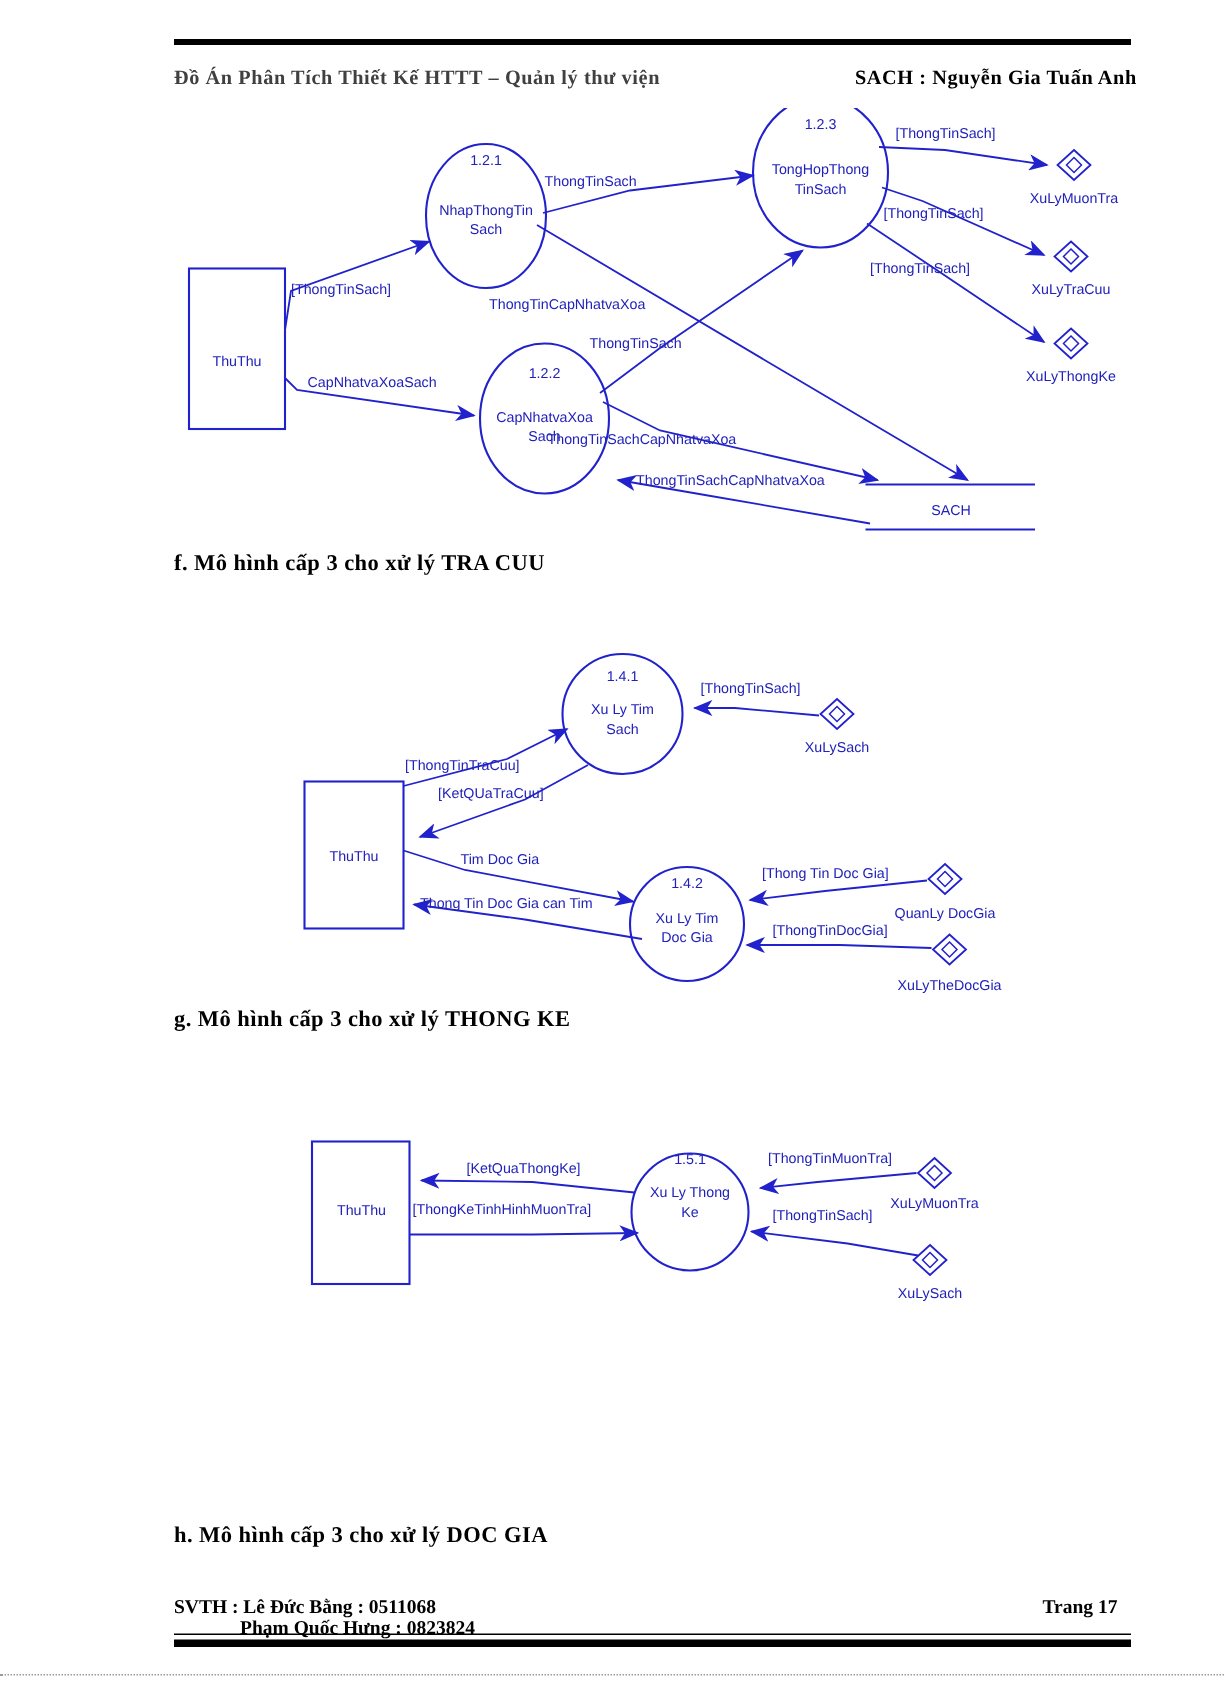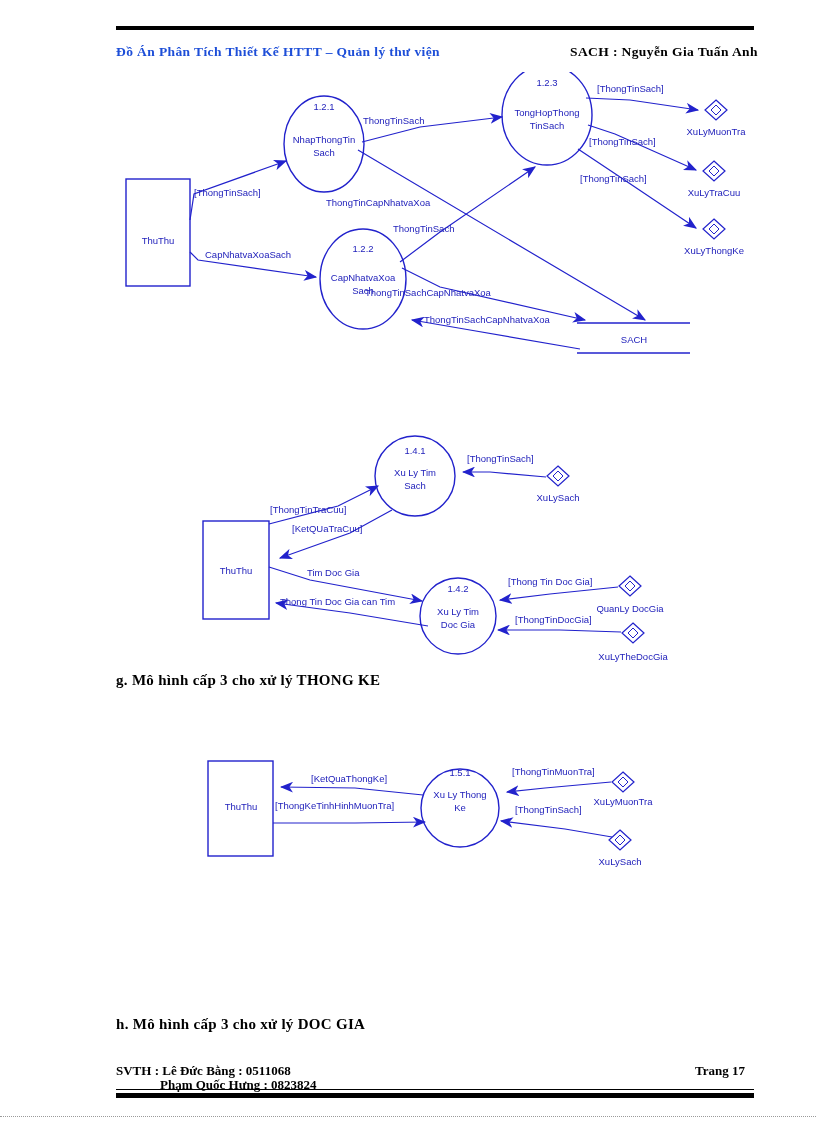--- a/index.html
+++ b/index.html
@@ -52,21 +52,21 @@
     border-top: 1px dotted #9a9a9a;
   }
   
   .hdr-left {
     position: absolute;
     left: 116px;
     top: 44px;
     font-family: "Liberation Serif", serif;
     font-weight: bold;
     font-size: 13.5px;
-    color: #1d4ed8;
+    color: #404040;
     letter-spacing: 0.4px;
     white-space: nowrap;
   }
   .hdr-right {
     position: absolute;
     left: 570px;
     top: 44px;
     font-family: "Liberation Serif", serif;
     font-weight: bold;
     font-size: 13.5px;
@@ -211,20 +211,21 @@
     <path class="dfd-stroke" d="M476,26 L520,28 L588,38" stroke-width="1.2" marker-end="url(#arr1)"></path>
     <text x="487" y="20" font-size="9.5">[ThongTinSach]</text>
 
     <path class="dfd-stroke" d="M478,53 L505,62 L586,98" stroke-width="1.2" marker-end="url(#arr1)"></path>
     <text x="479" y="73" font-size="9.5">[ThongTinSach]</text>
 
     <path class="dfd-stroke" d="M468,77 L510,105 L586,156" stroke-width="1.2" marker-end="url(#arr1)"></path>
     <text x="470" y="110" font-size="9.5">[ThongTinSach]</text>
   </svg>
 
+  <div class="caption cap-f">f. Mô hình  cấp 3 cho xử lý TRA CUU</div>
 
   <svg class="diagram" style="left:190px; top:428px;" width="520" height="245" viewBox="0 0 520 245">
     <defs>
       <marker id="arr2" markerWidth="11" markerHeight="9" refX="10" refY="4.5" orient="auto">
         <path d="M0,0 L11,4.5 L0,9 L3,4.5 Z" fill="#2222cc"></path>
       </marker>
     </defs>
 
     <rect class="dfd-stroke" x="13" y="93" width="66" height="98" stroke-width="1.4"></rect>
     <text x="46" y="146" font-size="9.5" text-anchor="middle">ThuThu</text>

